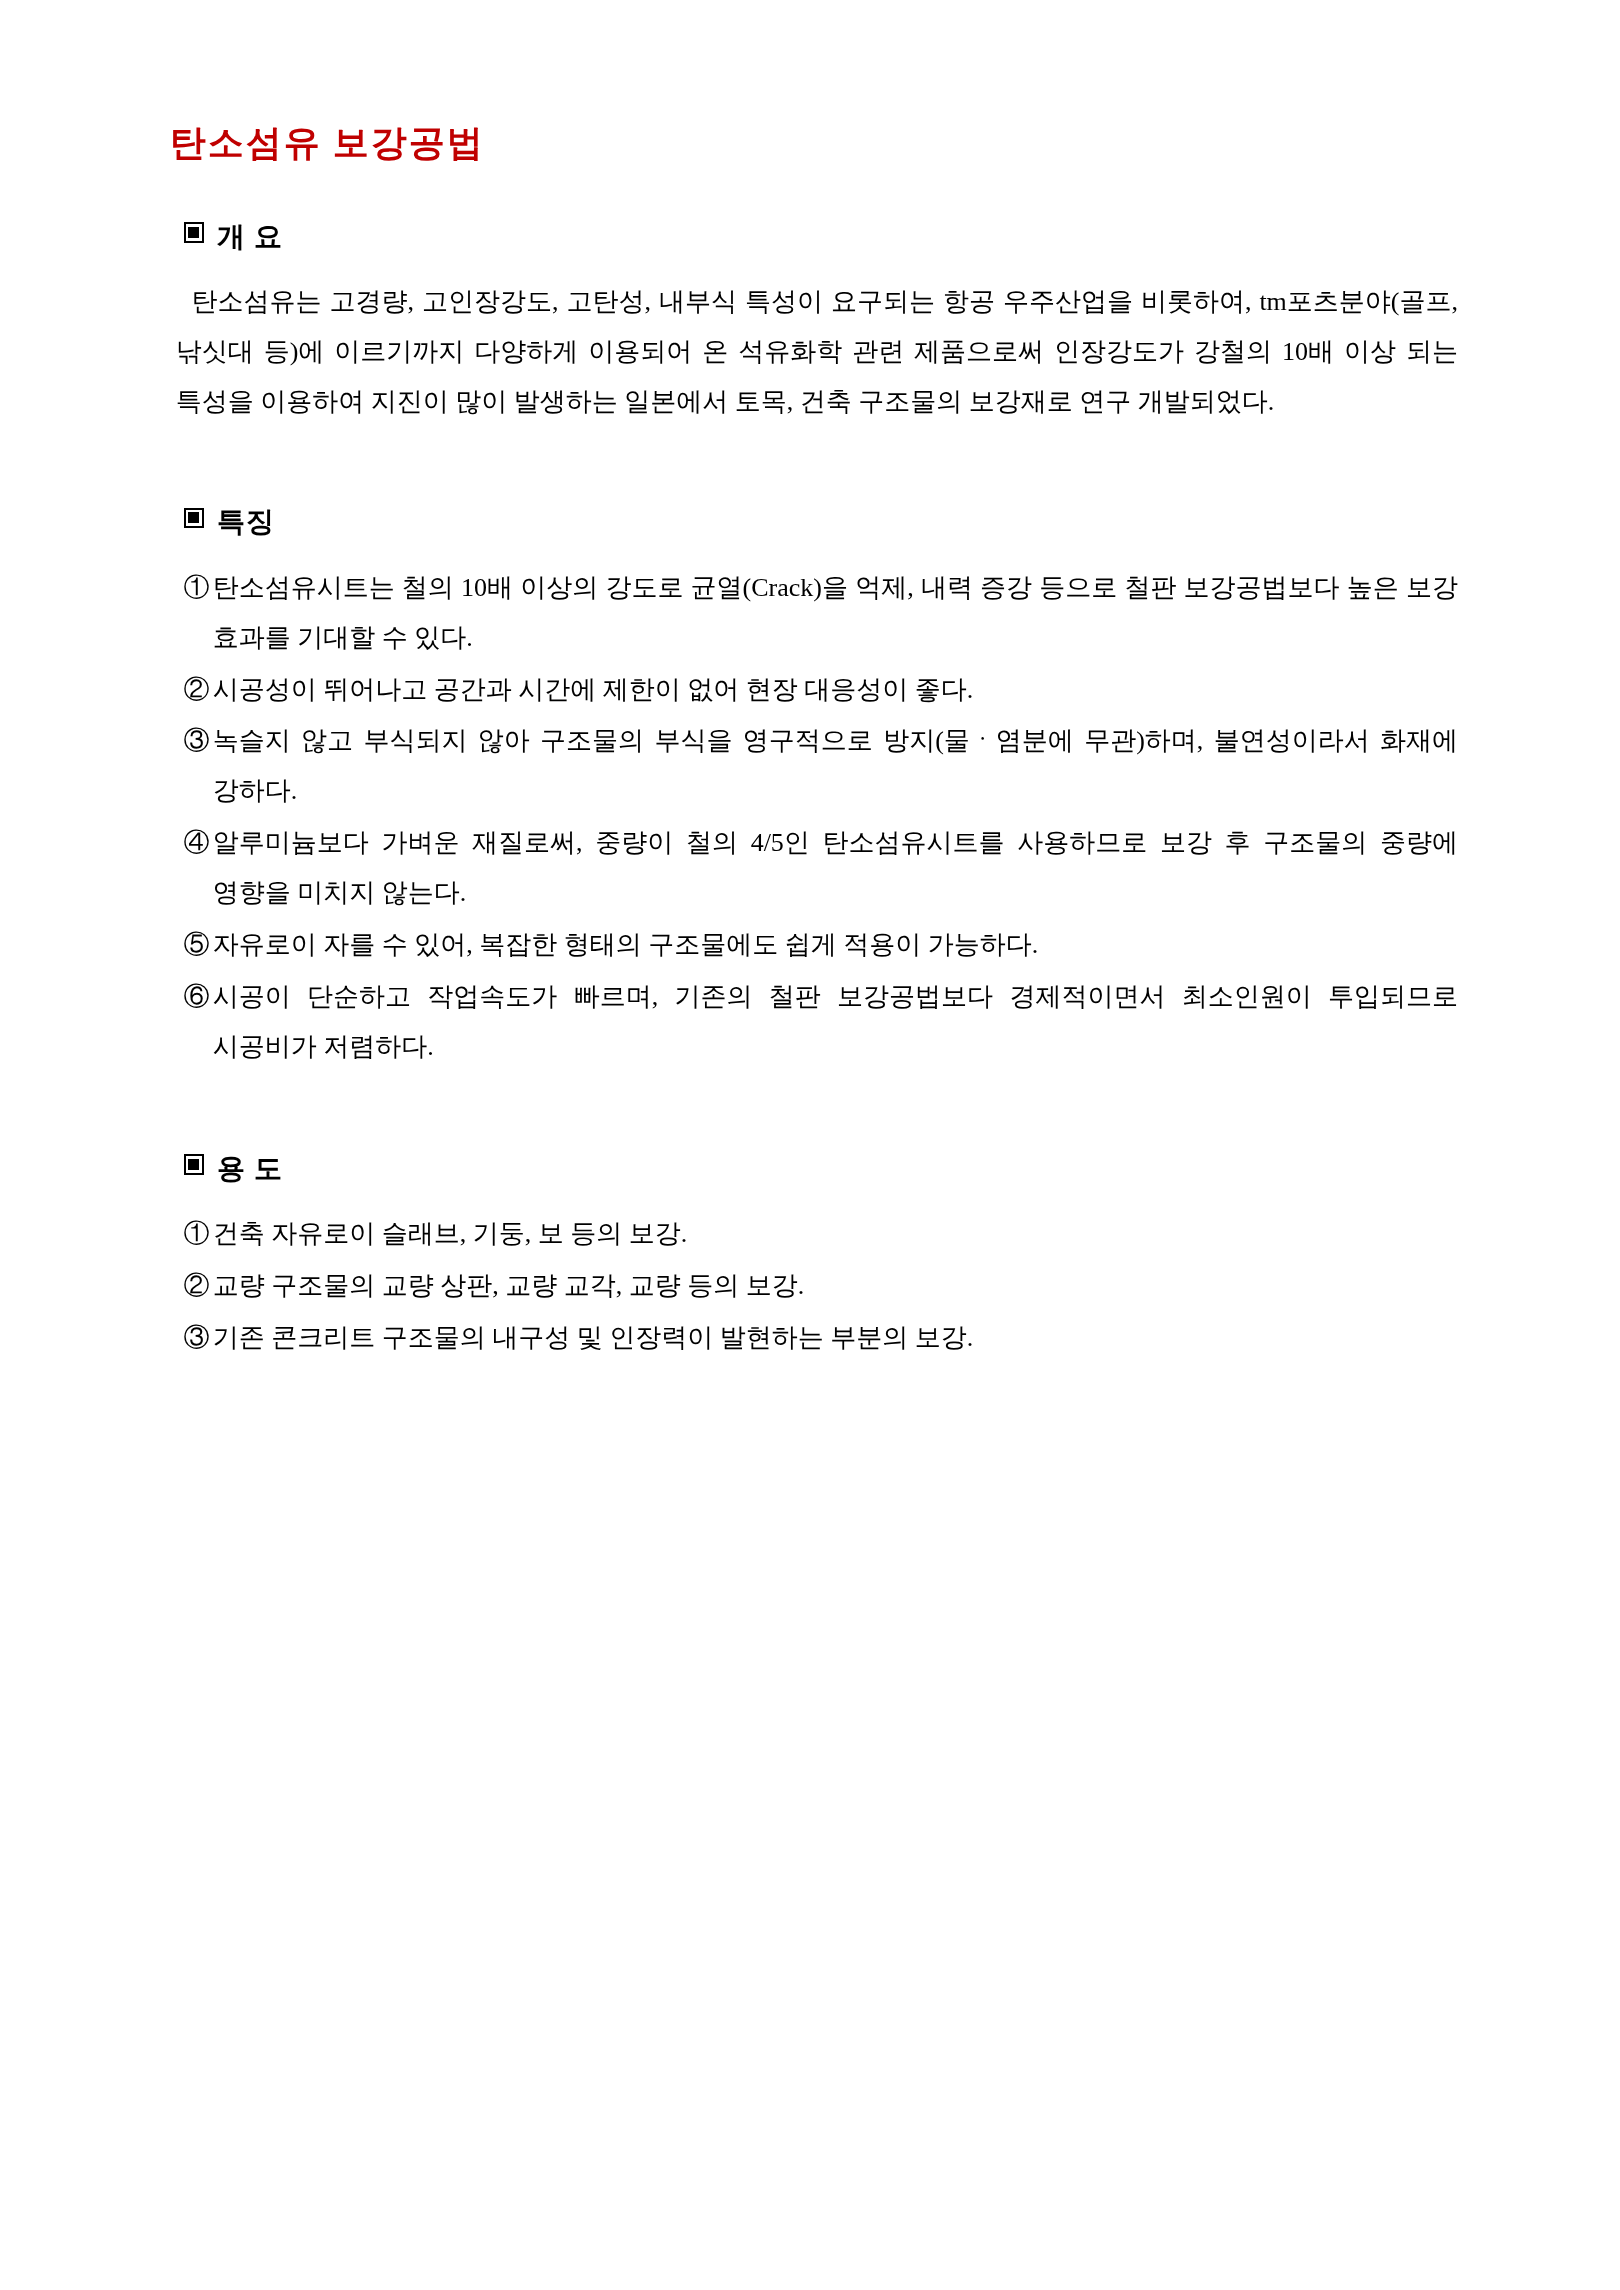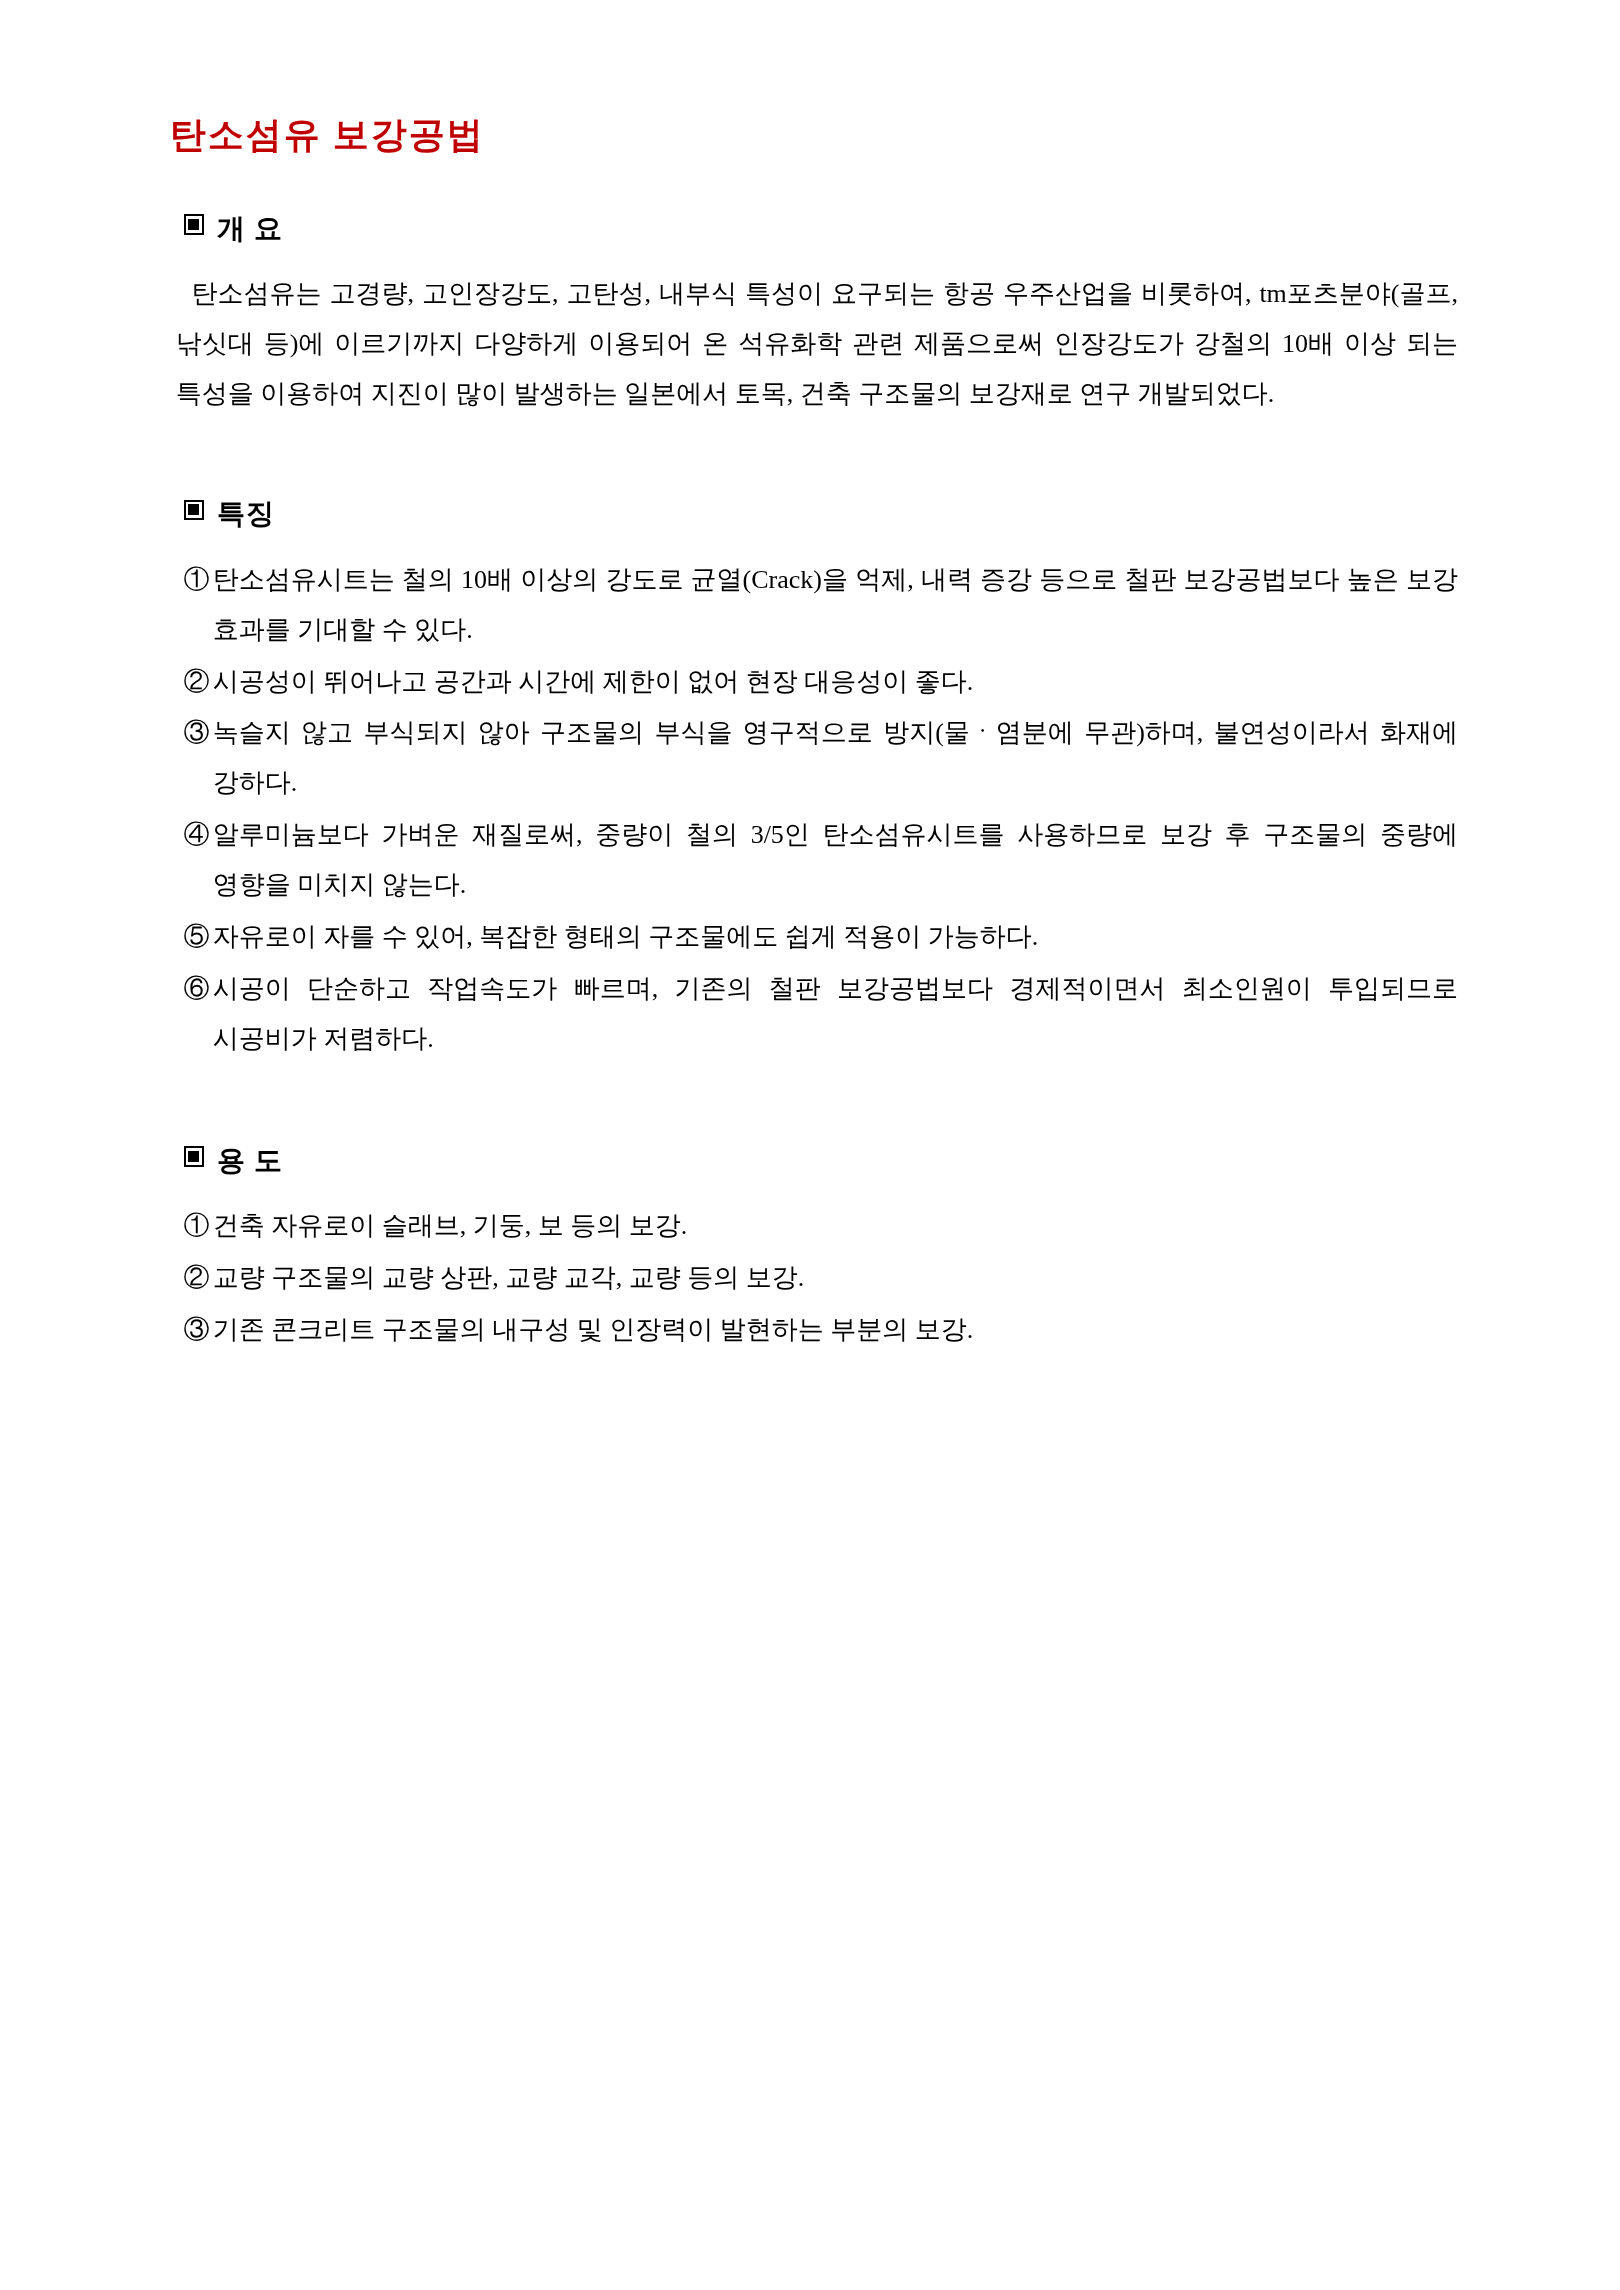--- a/index.html
+++ b/index.html
@@ -9,21 +9,21 @@
     background: #ffffff;
   }
   body {
     font-family: "Liberation Serif", "DejaVu Serif", serif;
     color: #000000;
   }
   .page {
     position: relative;
     width: 1620px;
     height: 1701px;
-    margin: 0 auto;
+    margin: 8px auto;
     background: #ffffff;
     box-sizing: border-box;
     padding: 112px 162px 118px 162px;
     overflow: hidden;
   }
   .doc-title {
     font-size: 36px;
     font-weight: bold;
     color: #c00000;
     letter-spacing: 2px;
@@ -140,21 +140,21 @@
         <li>
           <span class="marker">②</span>
           <span class="item-text">시공성이 뛰어나고 공간과 시간에 제한이 없어 현장 대응성이 좋다.</span>
         </li>
         <li>
           <span class="marker">③</span>
           <span class="item-text">녹슬지 않고 부식되지 않아 구조물의 부식을 영구적으로 방지(물ㆍ염분에 무관)하며, 불연성이라서 화재에 강하다.</span>
         </li>
         <li>
           <span class="marker">④</span>
-          <span class="item-text">알루미늄보다 가벼운 재질로써, 중량이 철의 3/5인 탄소섬유시트를 사용하므로  보강 후 구조물의 중량에 영향을 미치지 않는다.</span>
+          <span class="item-text">알루미늄보다 가벼운 재질로써, 중량이 철의 4/5인 탄소섬유시트를 사용하므로  보강 후 구조물의 중량에 영향을 미치지 않는다.</span>
         </li>
         <li>
           <span class="marker">⑤</span>
           <span class="item-text">자유로이 자를 수 있어, 복잡한 형태의 구조물에도 쉽게 적용이 가능하다.</span>
         </li>
         <li>
           <span class="marker">⑥</span>
           <span class="item-text">시공이 단순하고 작업속도가 빠르며, 기존의 철판 보강공법보다 경제적이면서 최소인원이 투입되므로 시공비가 저렴하다.</span>
         </li>
       </ol>

